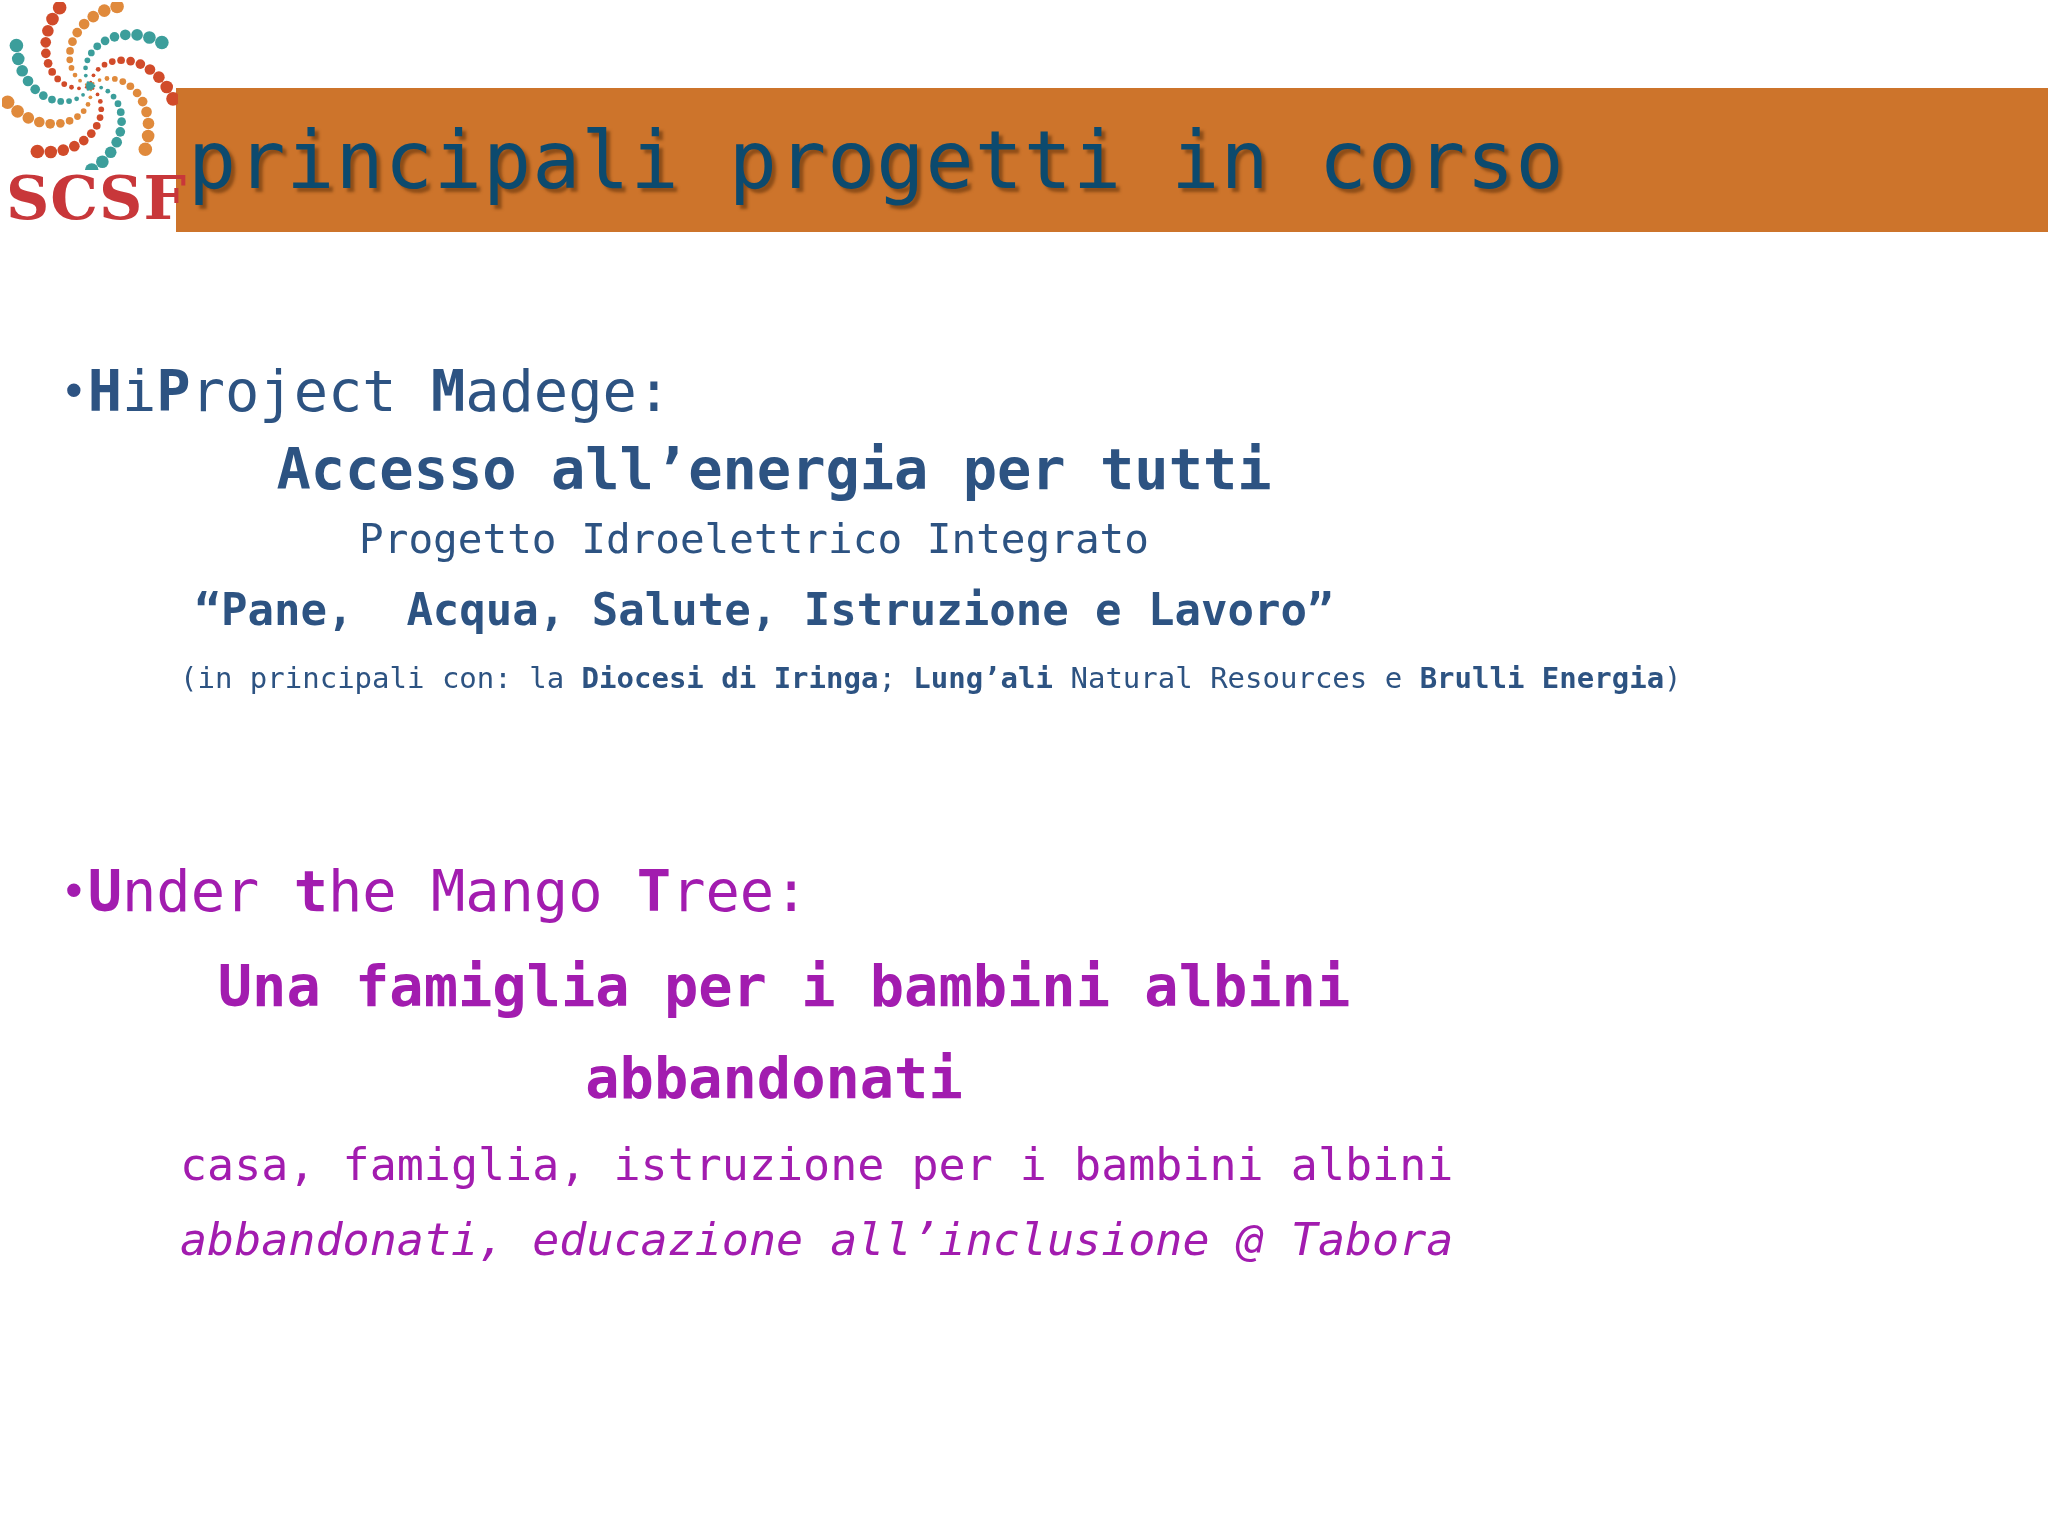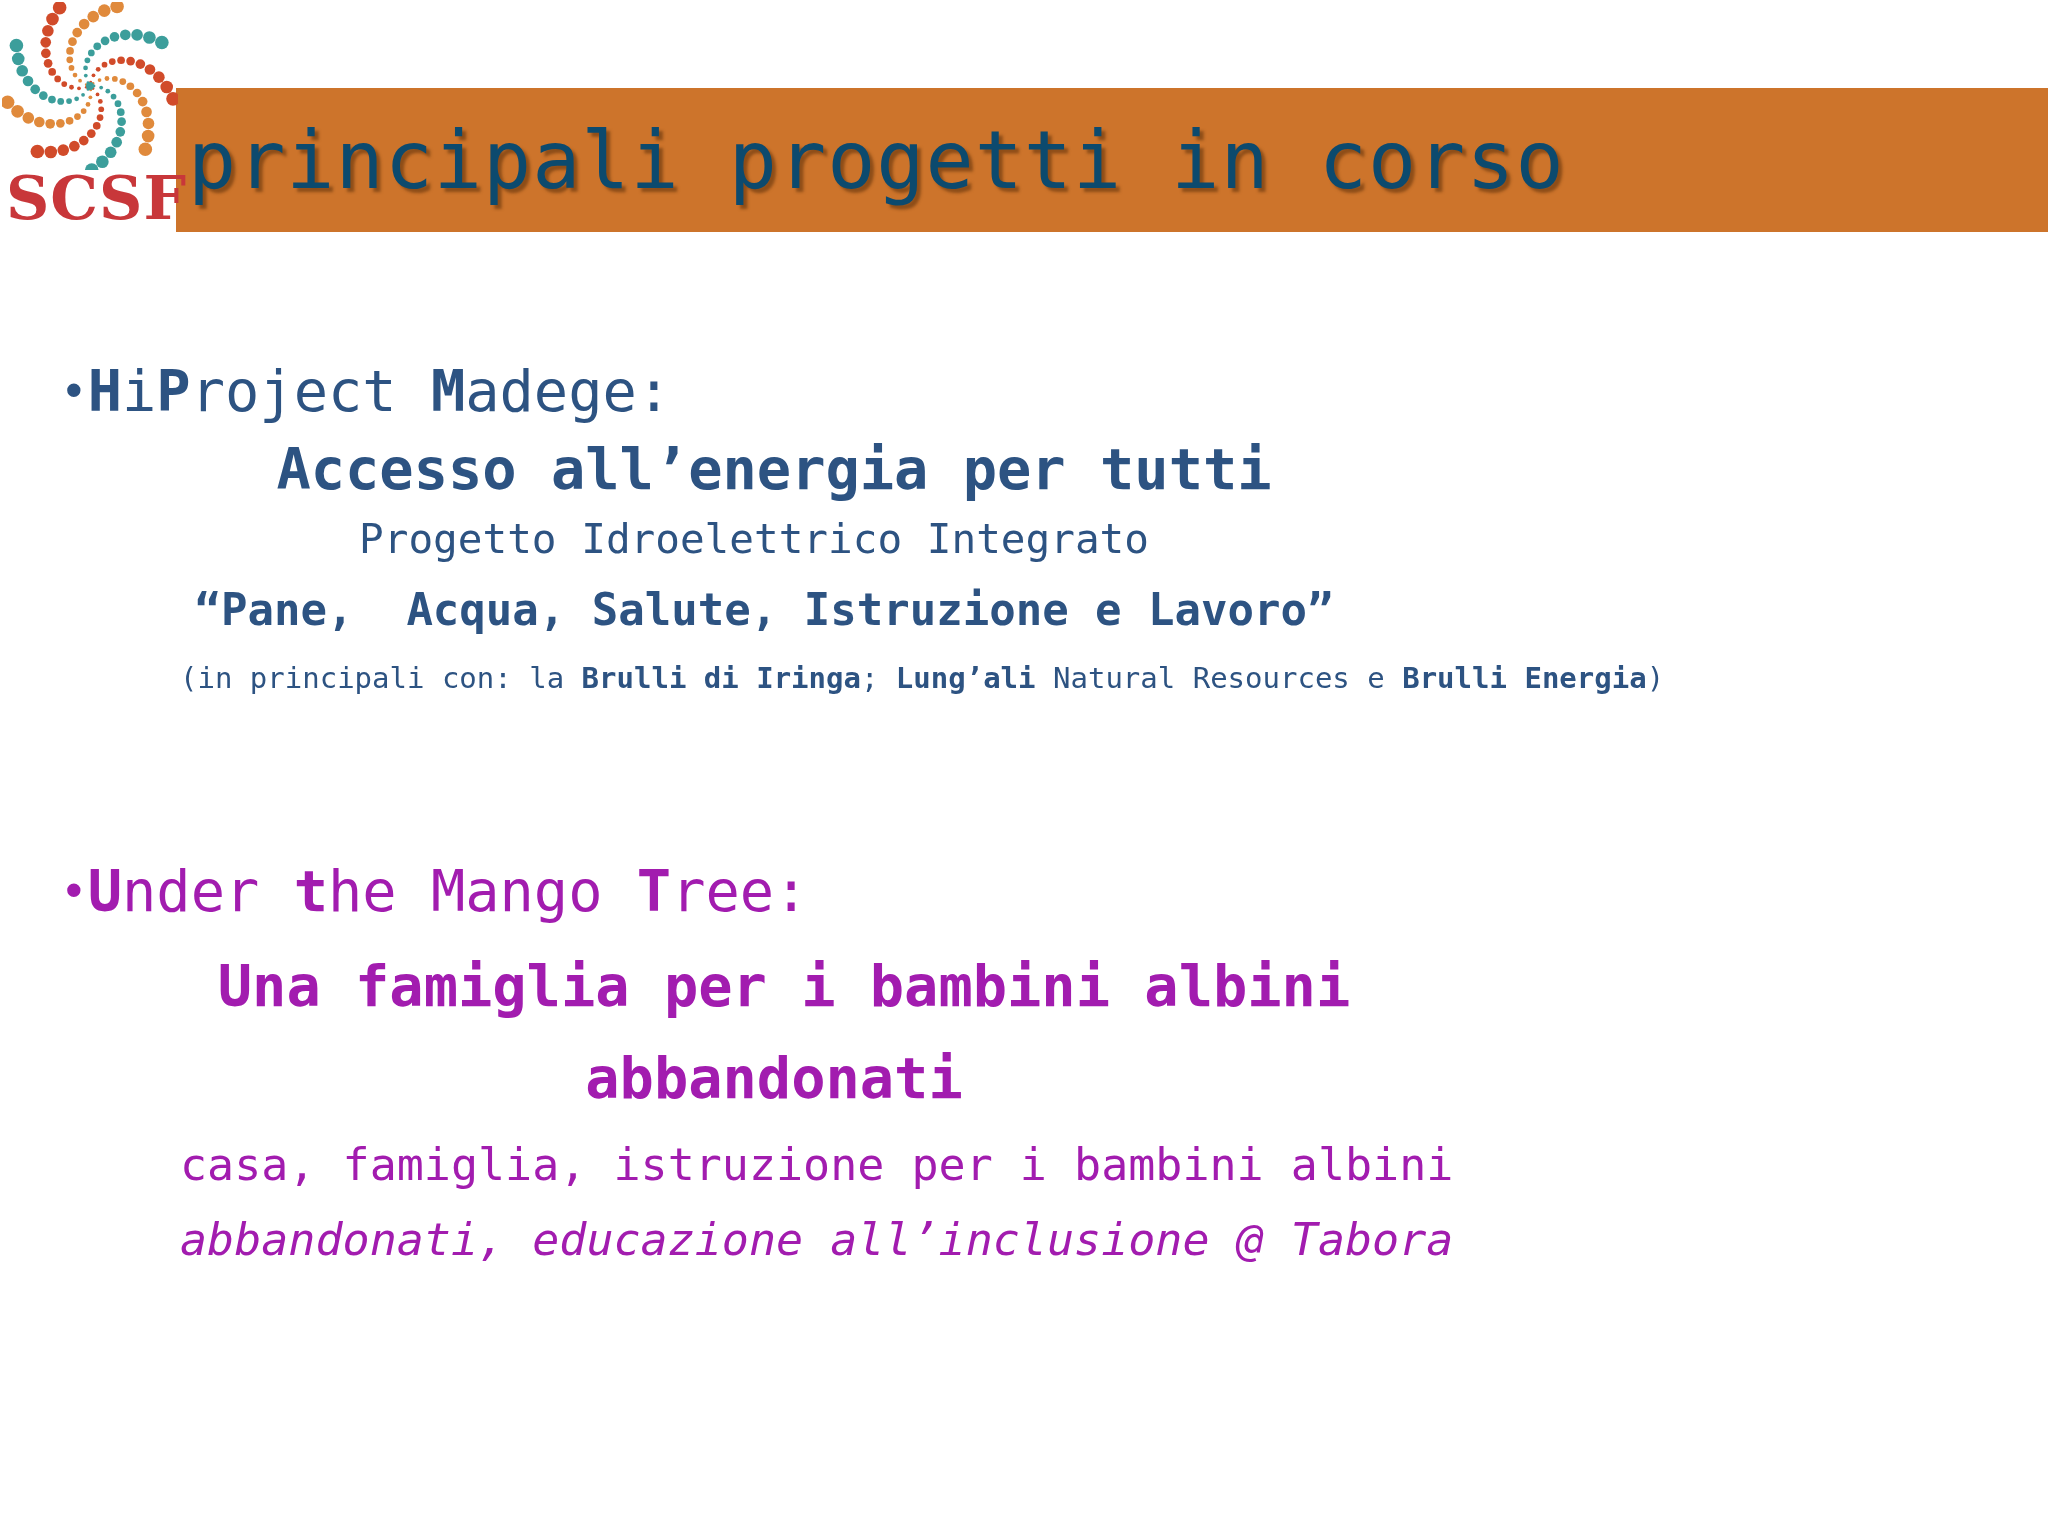--- a/index.html
+++ b/index.html
@@ -249,21 +249,21 @@
   <div class="body-area">
 
     <div class="bullet-line l-b1 blue"><span class="dot-bullet">•</span><b>H</b><span>i</span><b>P</b><span>roject </span><b>M</b><span>adege:</span></div>
 
     <div class="bullet-line l-b2 blue">Accesso all’energia per tutti</div>
 
     <div class="bullet-line l-b3 blue">Progetto Idroelettrico Integrato</div>
 
     <div class="bullet-line l-b4 blue">“Pane,  Acqua, Salute, Istruzione e Lavoro”</div>
 
-    <div class="bullet-line l-b5 blue"><span>(in principali con: la </span><b>Brulli di Iringa</b><span>; </span><b>Lung’ali</b><span> Natural Resources e </span><b>Brulli Energia</b><span>)</span></div>
+    <div class="bullet-line l-b5 blue"><span>(in principali con: la </span><b>Diocesi di Iringa</b><span>; </span><b>Lung’ali</b><span> Natural Resources e </span><b>Brulli Energia</b><span>)</span></div>
 
     <div class="bullet-line l-o1 orange"><span class="dot-bullet">•</span><b>U</b><span>nder </span><b>t</b><span>he Mango </span><b>T</b><span>ree:</span></div>
 
     <div class="bullet-line l-o2 orange">Una famiglia per i bambini albini</div>
 
     <div class="bullet-line l-o3 orange">abbandonati</div>
 
     <div class="bullet-line l-o4 orange">casa, famiglia, istruzione per i bambini albini</div>
 
     <div class="bullet-line l-o5 orange">abbandonati, educazione all’inclusione @ Tabora</div>

